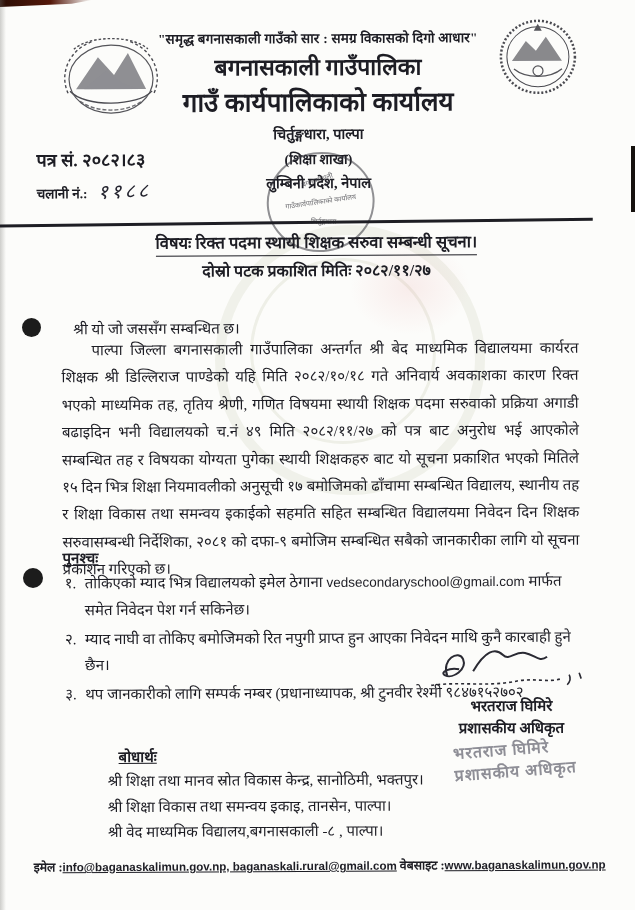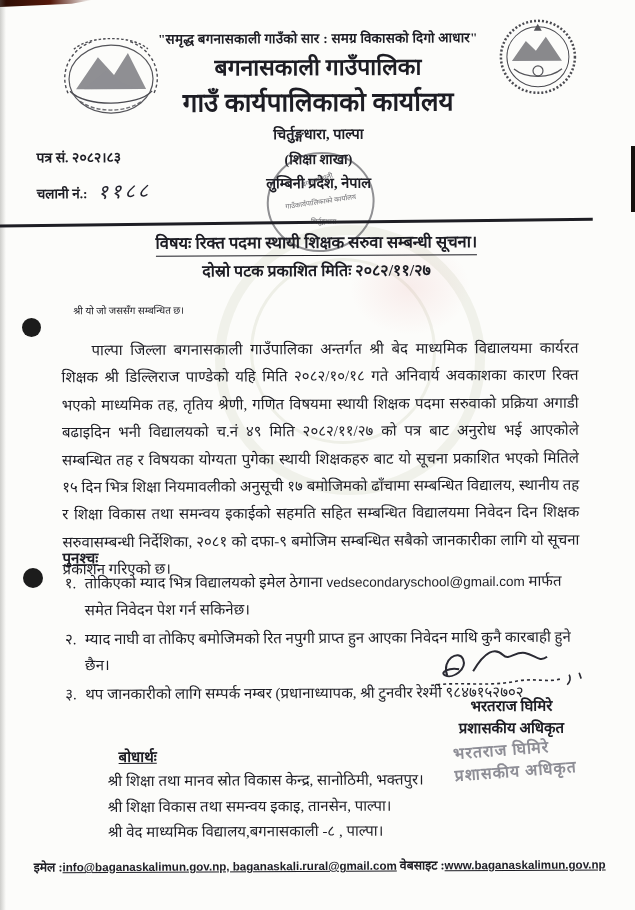--- a/index.html
+++ b/index.html
@@ -30,21 +30,21 @@
   .muni-name{position:absolute;left:120px;top:50px;width:400px;text-align:center;
     font-size:23px;font-weight:bold;}
   .office-name{position:absolute;left:120px;top:83px;width:400px;text-align:center;
     font-size:26px;font-weight:bold;}
   .hq-address{position:absolute;left:120px;top:123px;width:400px;text-align:center;
     font-size:14.5px;font-weight:bold;}
   .branch{position:absolute;left:120px;top:149px;width:400px;text-align:center;
     font-size:14px;font-weight:bold;}
   .province{position:absolute;left:120px;top:172px;width:400px;text-align:center;
     font-size:14.5px;font-weight:bold;}
-  .letter-no{position:absolute;left:38px;top:146px;font-size:14px;font-weight:bold;}
+  .letter-no{position:absolute;left:38px;top:146px;font-size:18px;font-weight:bold;}
   .chalani{position:absolute;left:38px;top:176px;font-size:13.5px;font-weight:bold;}
   .chalani-value{display:inline-block;margin-left:10px;font-size:20px;font-weight:normal;
     font-style:italic;letter-spacing:3px;color:#23232e;transform:rotate(-2deg);}
   .emblem-left{position:absolute;left:56px;top:30px;}
   .seal-right{position:absolute;left:500px;top:20px;}
   .header-stamp{position:absolute;left:268px;top:152px;width:104px;height:96px;
     border:2px solid rgba(55,55,62,.55);border-radius:50%;
     transform:rotate(-8deg);color:rgba(55,55,62,.75);}
   .header-stamp .st{position:absolute;width:100%;text-align:center;font-size:7px;line-height:9px;}
   .st1{top:22px;transform:rotate(-10deg);}
@@ -52,21 +52,21 @@
   .st3{top:64px;transform:rotate(8deg);}
   .header-rule{position:absolute;left:0px;top:221px;width:594px;height:3px;background:#1e1e24;
     transform:rotate(-0.35deg);}
   
   .subject-wrap{position:absolute;left:0;top:230px;width:635px;text-align:center;}
   .subject-line{display:inline-block;font-size:16.5px;font-weight:bold;
     border-bottom:1.6px solid #1d1d24;padding-bottom:2px;}
   .publish-line{position:absolute;left:0;top:259px;width:635px;text-align:center;
     font-size:16px;font-weight:bold;}
   
-  .salutation{position:absolute;left:74px;top:302px;font-size:10px;text-align:right;}
+  .salutation{position:absolute;left:74px;top:317px;font-size:15px;text-align:right;}
   .body-par{position:absolute;left:62px;top:336px;width:517px;
     font-size:15px;line-height:27.4px;text-align:justify;text-indent:30px;}
   
   .ps-heading{position:absolute;left:62px;top:546px;font-size:15px;font-weight:bold;
     text-decoration:underline;}
   .ps-list{position:absolute;left:64px;top:569px;width:528px;font-size:15px;line-height:26px;}
   .ps-item{display:flex;margin-bottom:3px;}
   .ps-num{width:20px;flex:0 0 20px;}
   .ps-email{font-family:"Liberation Sans",sans-serif;font-size:13.5px;}
   

